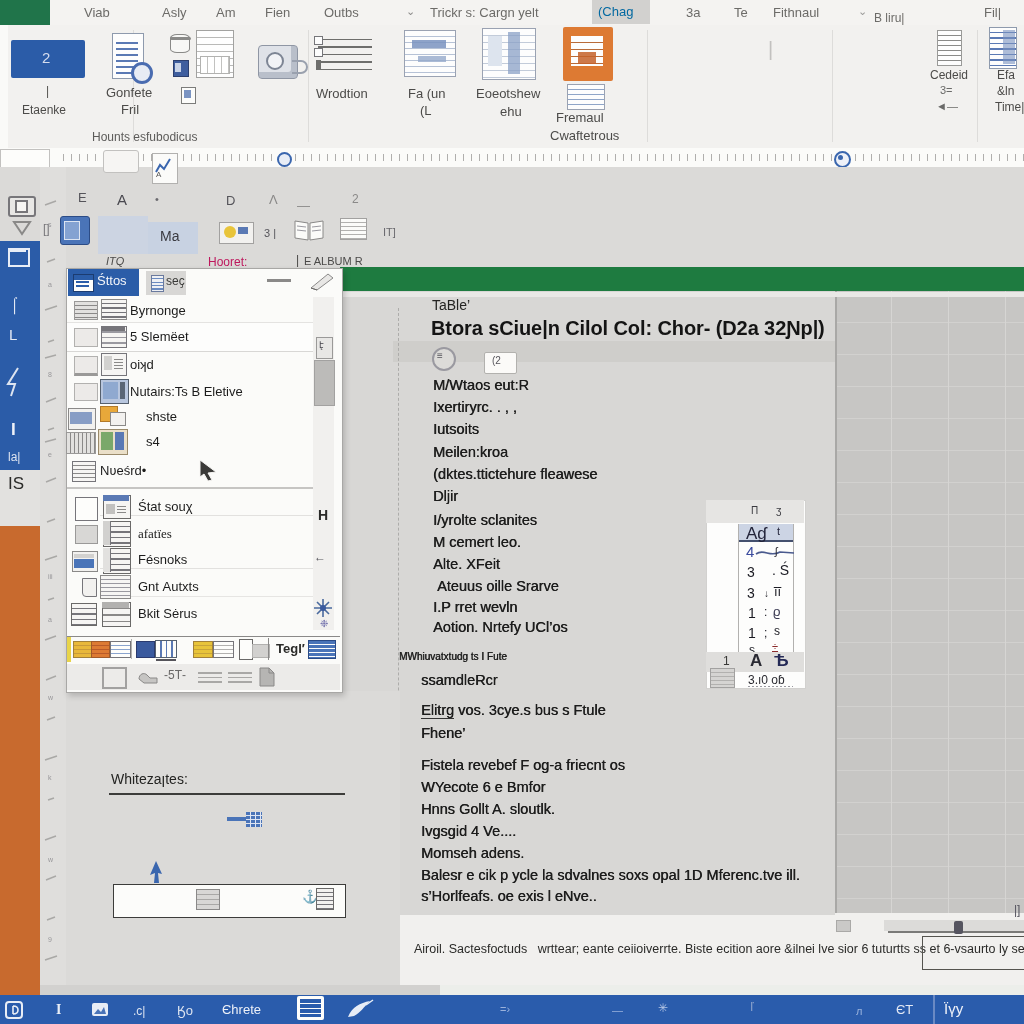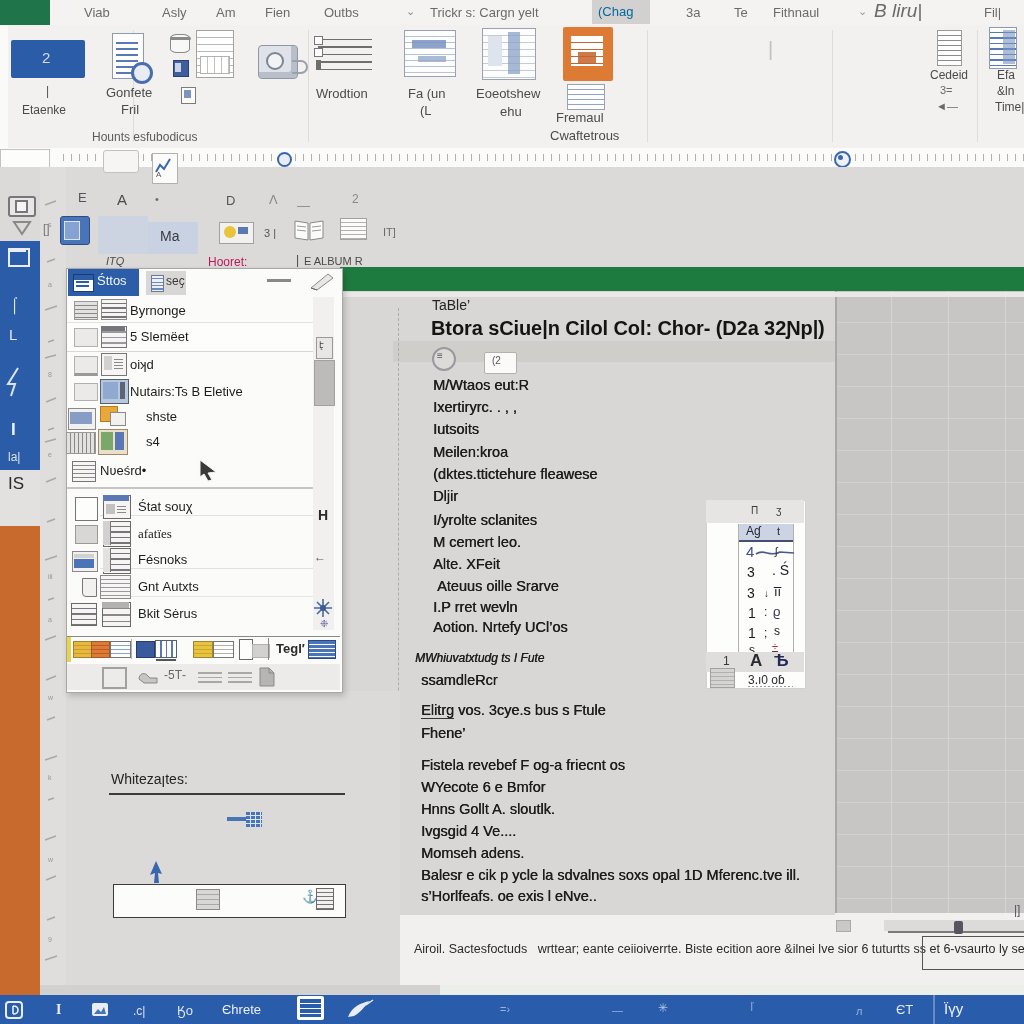--- a/index.html
+++ b/index.html
@@ -19,21 +19,21 @@
 <div class="txt" style="left:216px;top:5px;font-size:13px;color:#6c6b68;">Am</div>
 <div class="txt" style="left:265px;top:5px;font-size:13px;color:#6c6b68;">Fien</div>
 <div class="txt" style="left:324px;top:5px;font-size:13px;color:#6c6b68;text-align:center;">Outbs</div>
 <div class="txt" style="left:406px;top:5px;font-size:11px;color:#8a8a88;">⌄</div>
 <div class="txt" style="left:430px;top:5px;font-size:13px;color:#6c6b68;">Trickr s: Cargn yelt</div>
 <div class="txt" style="left:598px;top:4px;font-size:13px;color:#0369a1;">(Chag</div>
 <div class="txt" style="left:686px;top:5px;font-size:13px;color:#6c6b68;">3a</div>
 <div class="txt" style="left:734px;top:5px;font-size:13px;color:#6c6b68;">Te</div>
 <div class="txt" style="left:773px;top:5px;font-size:13px;color:#6c6b68;">Fithnaul</div>
 <div class="txt" style="left:858px;top:5px;font-size:11px;color:#9a9a98;">⌄</div>
-<div class="txt" style="left:874px;top:0;font-size:19px;color:#6c6b68;font-style:italic;">B liru|</div>
+<div class="txt" style="left:874px;top:11px;font-size:12px;color:#6c6b68;">B liru|</div>
 <div class="txt" style="left:984px;top:5px;font-size:13px;color:#6c6b68;">Fil|</div>
 
 <div class="ab" style="left:0;top:25px;width:1024px;height:123px;background:#f2f1ef;border-bottom:1px solid #d5d4d2;"></div>
 <div class="ab" style="left:0;top:25px;width:8px;height:123px;background:#fafaf8;"></div>
 <div class="ab" style="left:133px;top:30px;width:1px;height:112px;background:#dddcda;"></div>
 <div class="ab" style="left:308px;top:30px;width:1px;height:112px;background:#dddcda;"></div>
 <div class="ab" style="left:647px;top:30px;width:1px;height:112px;background:#dddcda;"></div>
 <div class="ab" style="left:832px;top:30px;width:1px;height:112px;background:#dddcda;"></div>
 <div class="ab" style="left:977px;top:30px;width:1px;height:112px;background:#dddcda;"></div>
 
@@ -237,21 +237,21 @@
 <div class="txt bd" style="left:433px;top:421px;font-size:14.5px;">Iutsoits</div>
 <div class="txt bd" style="left:433px;top:444px;font-size:14.5px;">Meilen:kroa</div>
 <div class="txt bd" style="left:433px;top:466px;font-size:14.5px;">(dktes.ttictehure fleawese</div>
 <div class="txt bd" style="left:433px;top:488px;font-size:14.5px;">Dljir</div>
 <div class="txt bd" style="left:433px;top:512px;font-size:14.5px;">I/yrolte sclanites</div>
 <div class="txt bd" style="left:433px;top:534px;font-size:14.5px;">M cemert leo.</div>
 <div class="txt bd" style="left:433px;top:556px;font-size:14.5px;">Alte. XFeit</div>
 <div class="txt bd" style="left:437px;top:578px;font-size:14.5px;">Ateuus oille Srarve</div>
 <div class="txt bd" style="left:433px;top:599px;font-size:14.5px;">I.P rret wevln</div>
 <div class="txt bd" style="left:433px;top:619px;font-size:14.5px;">Aotion. Nrtefy UCl’os</div>
-<div class="txt bd" style="left:415px;top:651px;font-size:12px;font-style:italic;">MWhiuvatxtudɡ ts I Fute</div>
+<div class="txt bd" style="left:399px;top:651px;font-size:10px;">MWhiuvatxtudɡ ts I Fute</div>
 <div class="txt bd" style="left:421px;top:672px;font-size:14.5px;">ssamdleRcr</div>
 <div class="txt bd" style="left:421px;top:702px;font-size:14.5px;"><span style="border-bottom:1px solid #333;">Elitrg</span> vos. 3cye.s bus s Ftule</div>
 <div class="txt bd" style="left:421px;top:725px;font-size:14.5px;">Fhene’</div>
 <div class="txt bd" style="left:421px;top:757px;font-size:14.5px;">Fistela revebef F og-a friecnt os</div>
 <div class="txt bd" style="left:421px;top:779px;font-size:14.5px;">WYecote 6 e Bmfor</div>
 <div class="txt bd" style="left:421px;top:801px;font-size:14.5px;">Hnns Gollt A. sloutlk.</div>
 <div class="txt bd" style="left:421px;top:823px;font-size:14.5px;">Ivgsgid 4 Ve....</div>
 <div class="txt bd" style="left:421px;top:845px;font-size:14.5px;">Momseh adens.</div>
 <div class="txt bd" style="left:421px;top:867px;font-size:14.5px;">Balesr e cik p ycle la sdvalnes soxs opal 1D Mferenc.tve ill.</div>
 <div class="txt bd" style="left:421px;top:888px;font-size:14.5px;">s’Horlfeafs. oe exis l eNve..</div>
@@ -267,21 +267,21 @@
 <div class="ab" style="left:922px;top:936px;width:102px;height:32px;background:transparent;border:1.5px solid #55544f;border-right:none;"></div>
 
 <div class="ab" style="left:706px;top:500px;width:98px;height:187px;background:#fdfdfc;border:1px solid #d2d1cf;"></div>
 <div class="ab" style="left:706px;top:500px;width:98px;height:23px;background:#e6e5e3;"></div>
 <div class="txt" style="left:751px;top:505px;font-size:10px;color:#3a3a40;">Π</div>
 <div class="txt" style="left:776px;top:505px;font-size:10px;color:#3a3a40;">ʒ</div>
 <div class="ab" style="left:738px;top:524px;width:55px;height:16px;background:#ccd4e4;"></div>
 <div class="ab" style="left:738px;top:540px;width:55px;height:1.5px;background:#44506e;"></div>
 <div class="ab" style="left:738px;top:524px;width:1px;height:128px;background:#b2b1af;"></div>
 <div class="ab" style="left:793px;top:524px;width:1px;height:128px;background:#b2b1af;"></div>
-<div class="txt" style="left:746px;top:524px;font-size:12px;color:#23243a;">Aɠ</div>
+<div class="txt" style="left:746px;top:524px;font-size:17px;color:#23243a;">Aɠ</div>
 <div class="txt" style="left:777px;top:525px;font-size:11px;color:#23243a;">t</div>
 <div class="txt" style="left:746px;top:543px;font-size:15px;color:#3a4a9e;">4</div>
 <svg class="ab" style="left:754px;top:546px;" width="44" height="14">
       <path d="M2,8 C10,2 16,12 26,6 L40,7" fill="none" stroke="#4a5a8e" stroke-width="1.6"></path>
     </svg>
 <div class="txt" style="left:775px;top:545px;font-size:11px;color:#2a2a32;">ʃ</div>
 <div class="txt" style="left:747px;top:564px;font-size:14px;color:#1a1a22;">3</div>
 <div class="txt" style="left:772px;top:562px;font-size:14px;color:#1a1a22;">. Ś</div>
 <div class="txt" style="left:747px;top:585px;font-size:14px;color:#1a1a22;">3</div>
 <div class="txt" style="left:764px;top:588px;font-size:10px;color:#1a1a22;">↓</div>

